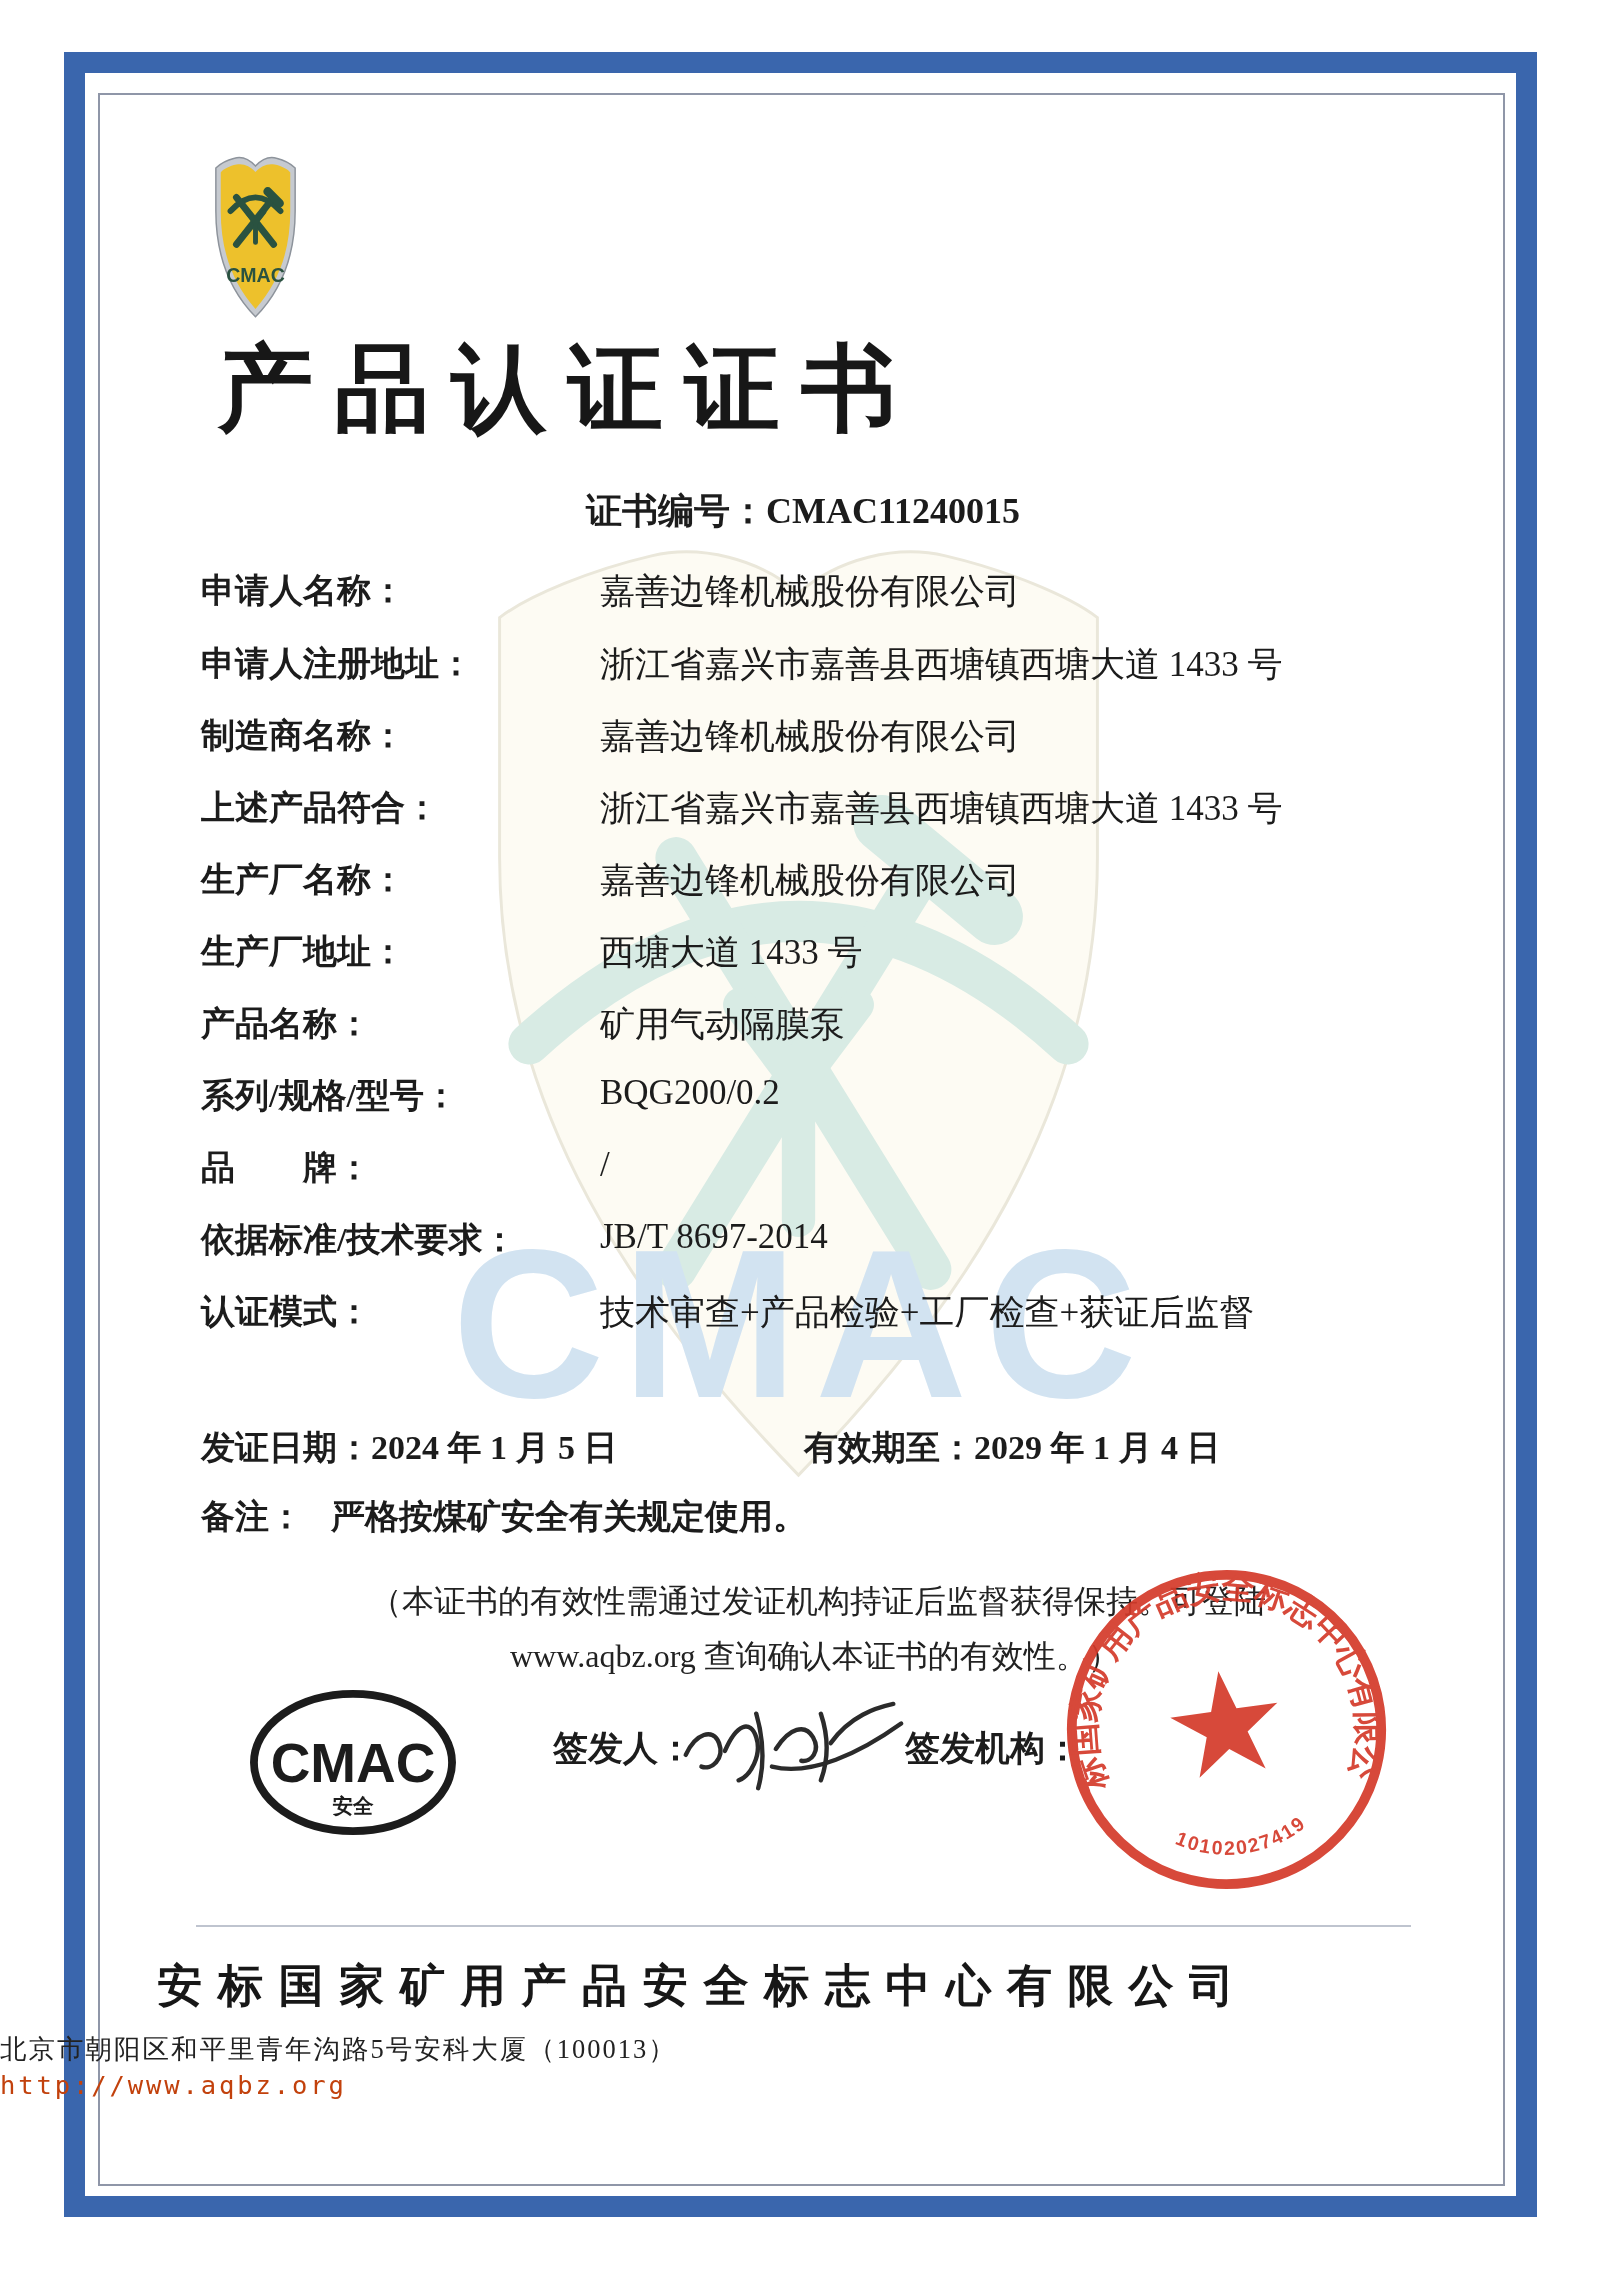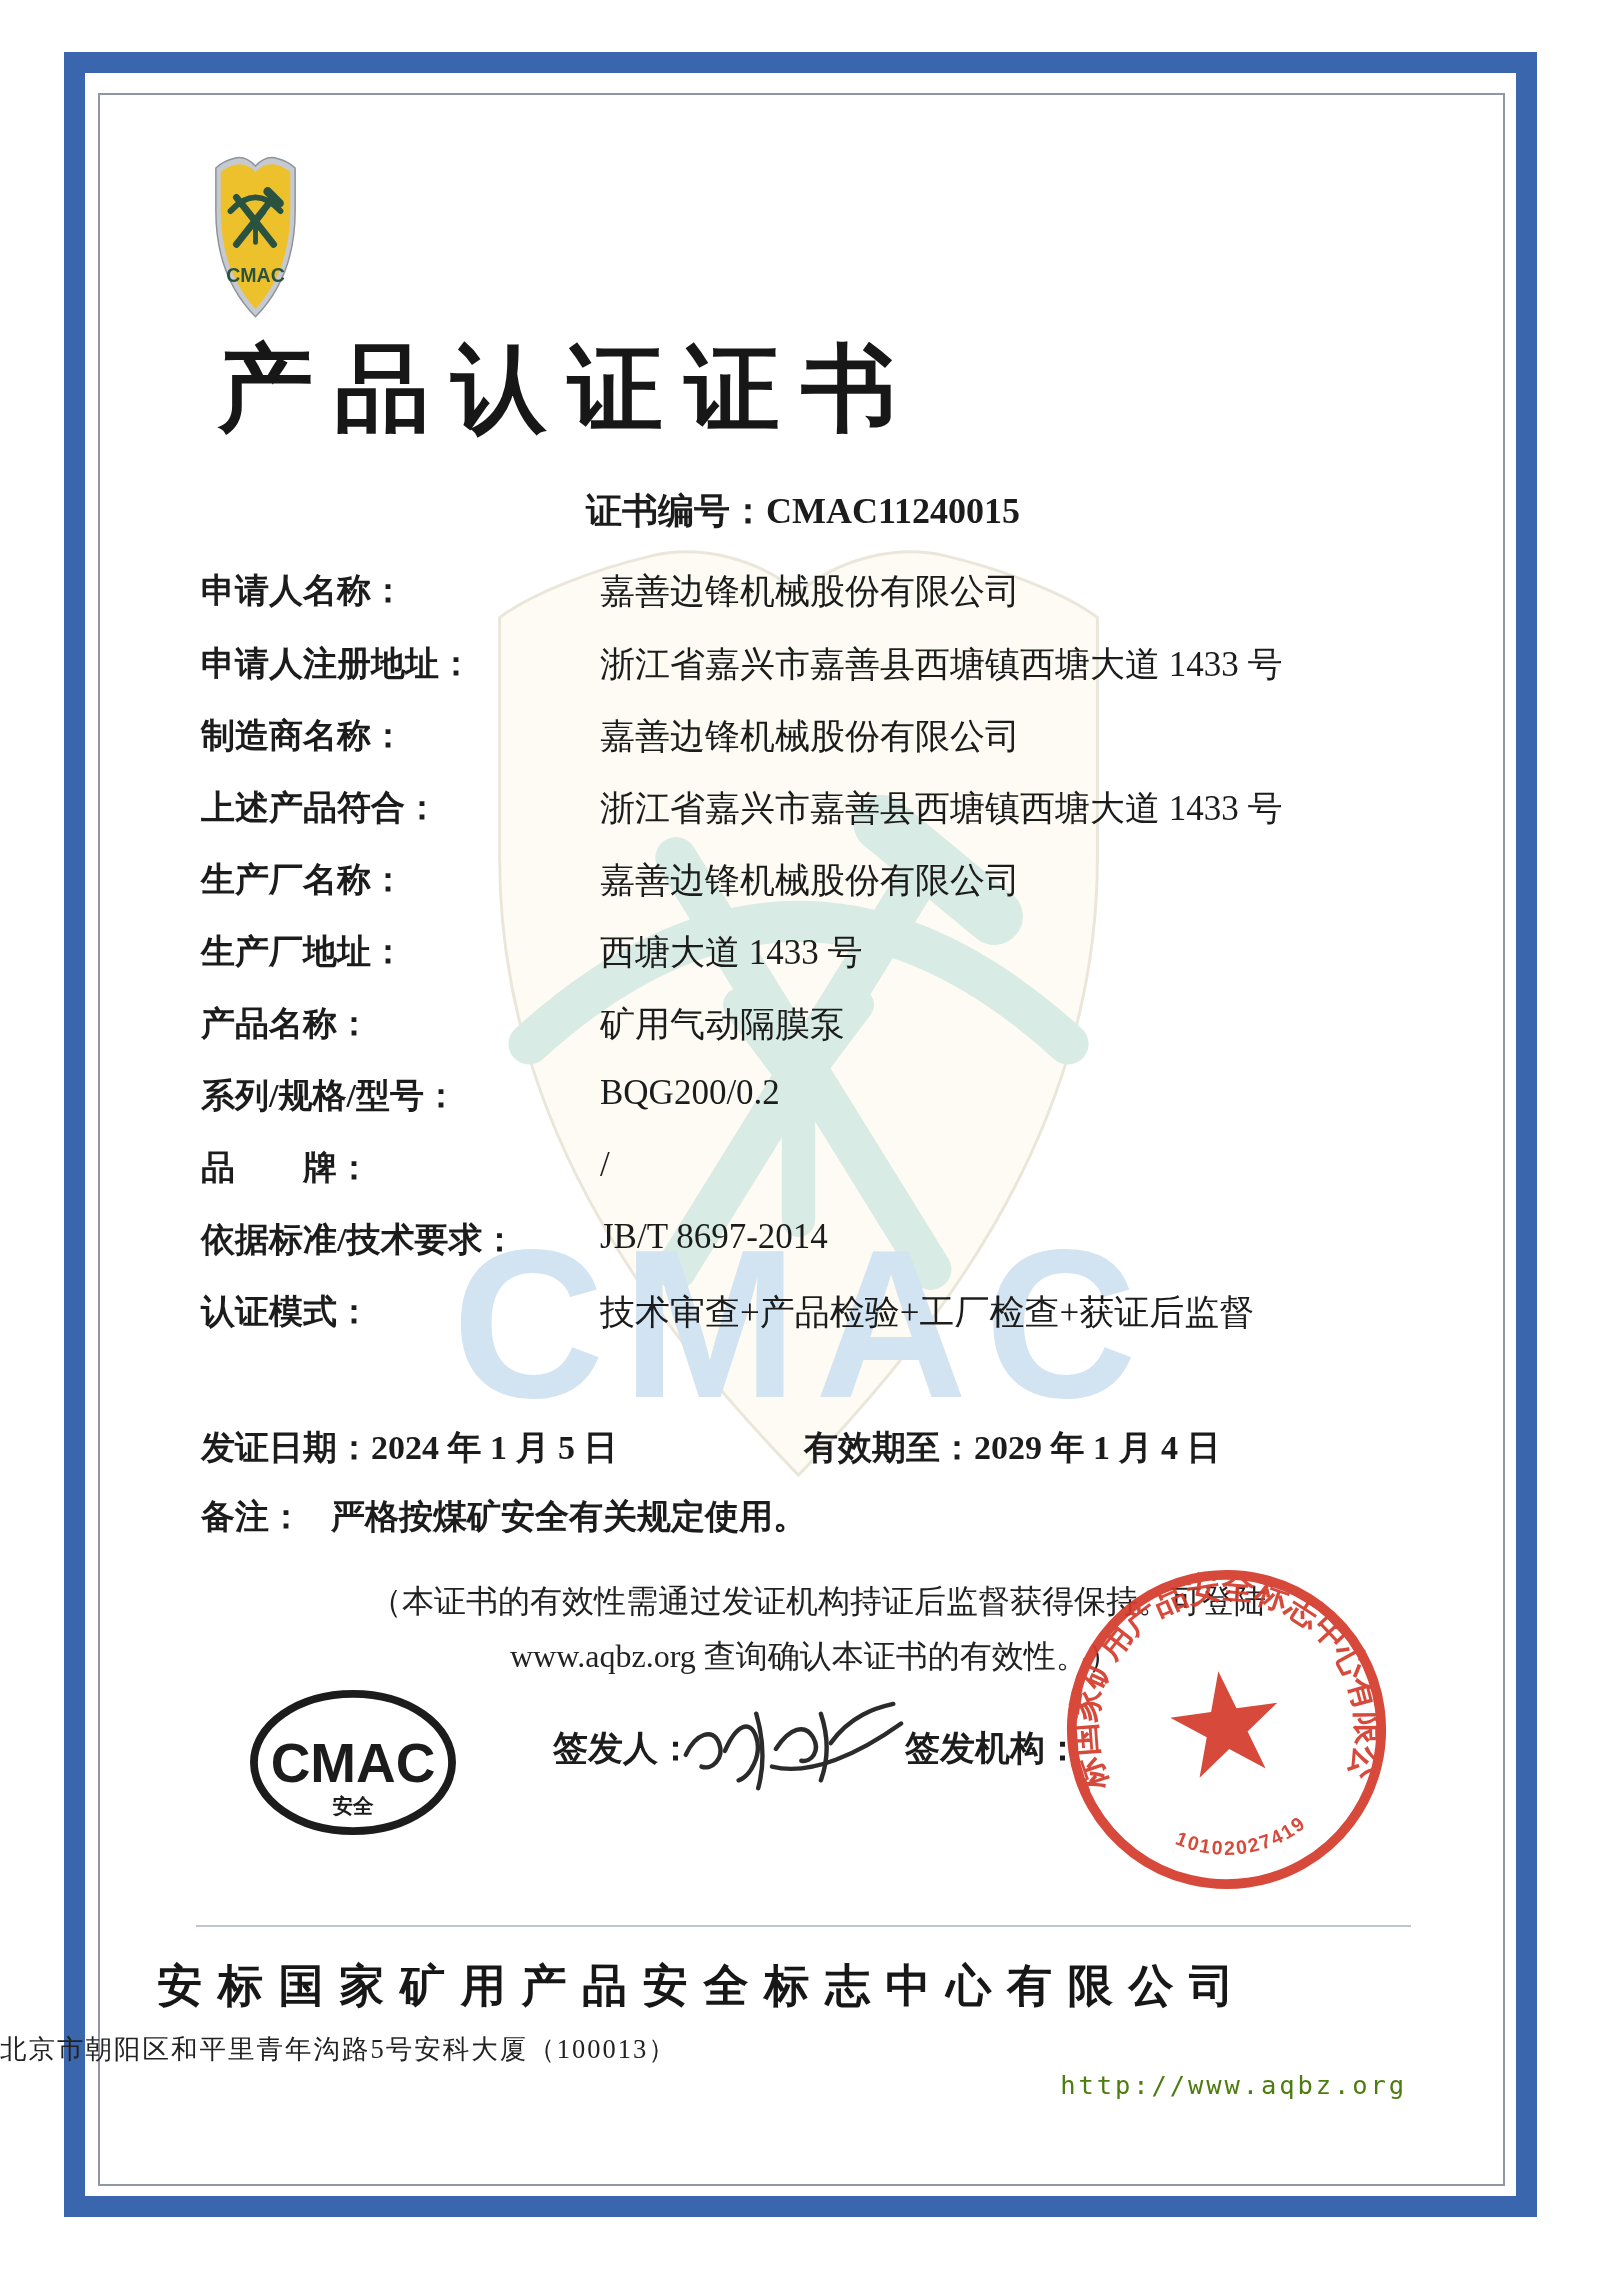--- a/index.html
+++ b/index.html
@@ -23,23 +23,23 @@
   .longline{position:absolute;left:201px;font-size:35px;font-weight:700;white-space:nowrap;}
   .note{position:absolute;font-size:32px;font-weight:400;white-space:nowrap;color:#222;}
   .signlbl{position:absolute;top:1725px;font-size:35px;font-weight:700;white-space:nowrap;}
   
   #divider{position:absolute;left:196px;top:1925px;width:1215px;height:2px;background:#bfc4cf;}
   #footer-company{position:absolute;left:0;top:1956px;width:1407px;text-align:center;
       font-family:"Liberation Sans","DejaVu Sans",sans-serif;font-weight:800;font-size:45px;
       letter-spacing:15.7px;color:#171717;white-space:nowrap;}
   #footer-address{position:absolute;left:0;top:2031px;width:1407px;text-align:left;
       font-size:26.5px;letter-spacing:2px;color:#222;white-space:nowrap;}
-  #footer-url{position:absolute;left:0;top:2070px;width:1407px;text-align:right;
+  #footer-url{position:absolute;left:0;top:2070px;width:1407px;text-align:left;
       font-family:"DejaVu Sans Mono","Liberation Mono",monospace;font-size:25.5px;letter-spacing:2.9px;
-      color:#4d7c0f;white-space:nowrap;}
+      color:#c2410c;white-space:nowrap;}
   svg{display:block;}
   #seal-svg{opacity:0.92;}
 </style>
 </head>
 <body>
 
 <div id="page">
 
   <svg class="abs" style="left:382px;top:534px;" width="833" height="1010" viewBox="0 0 850 1030" aria-hidden="true">
     <path d="M425,60 C385,25 325,10 275,22 C215,36 150,62 120,85 L120,330 C120,560 230,760 425,960 C620,760 730,560 730,330 L730,85 C700,62 635,36 575,22 C525,10 465,25 425,60 Z" fill="#fdfbf3" stroke="#eae7da" stroke-width="3"></path>

